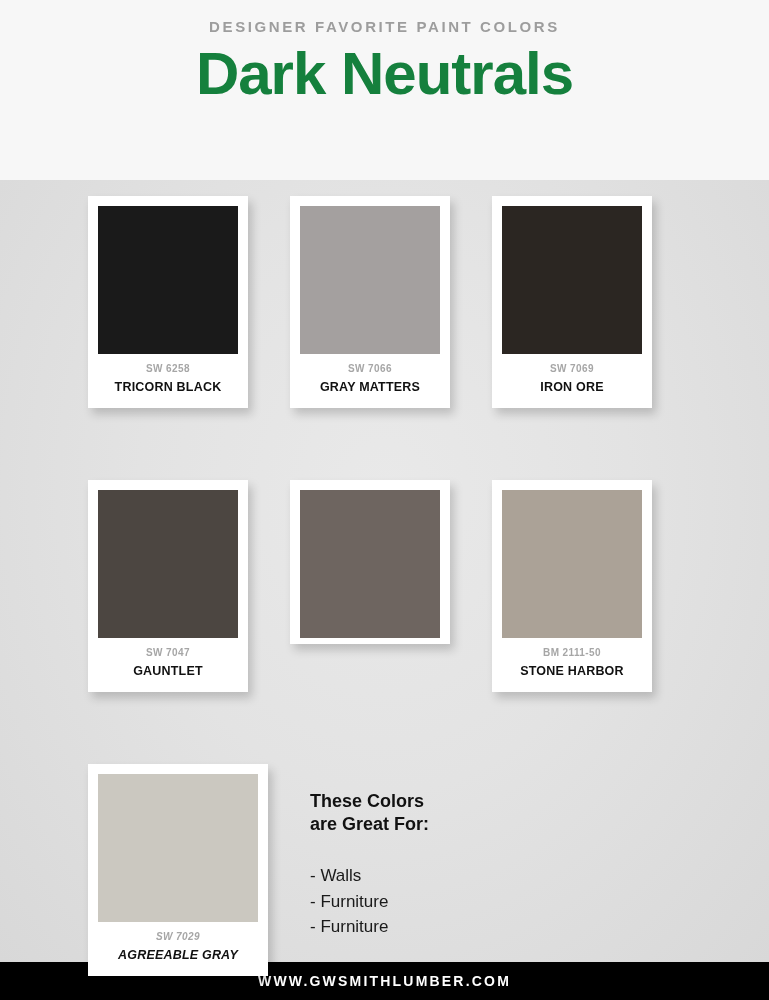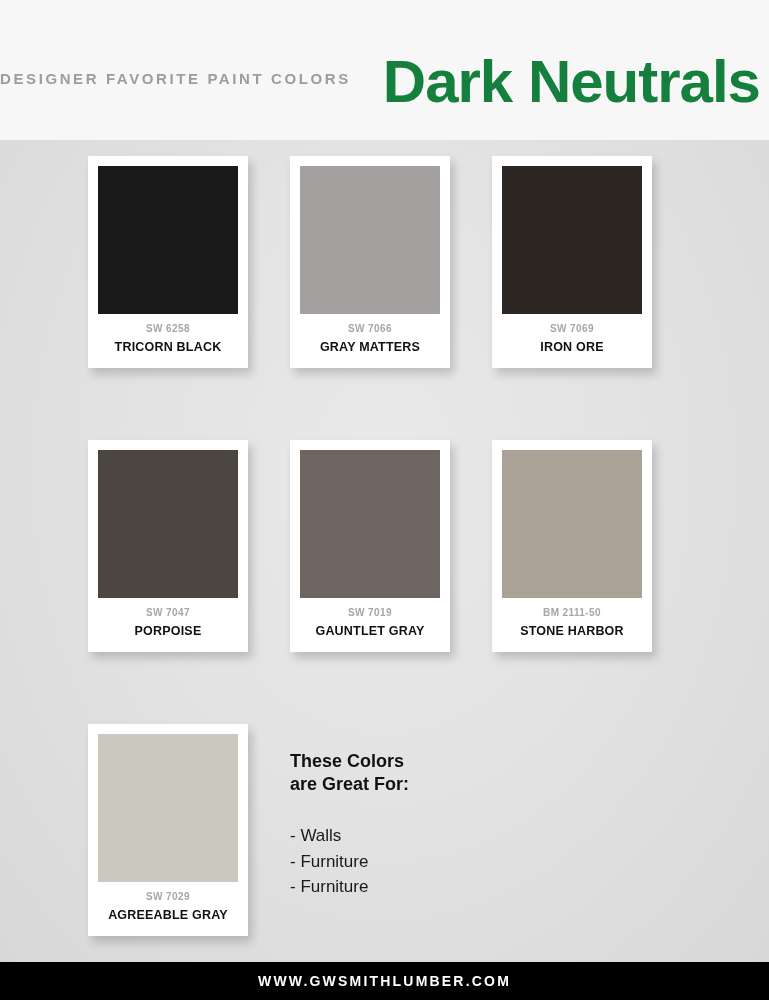--- a/index.html
+++ b/index.html
@@ -21,29 +21,28 @@
     height: 1000px;
     box-sizing: border-box;
     display: flex;
     flex-direction: column;
     background: #dedede;
   }
 
   
   .header {
     flex: 0 0 auto;
-    height: 140px;
+    height: 180px;
     background: #f7f7f7;
     display: flex;
-    flex-direction: row;
+    flex-direction: column;
     align-items: center;
     justify-content: flex-start;
     padding-top: 18px;
     box-sizing: border-box;
-    gap: 32px;
   }
   .eyebrow {
     font-size: 15px;
     font-weight: bold;
     letter-spacing: 2.6px;
     color: #9d9d9d;
     text-transform: uppercase;
     margin: 0;
     line-height: 1.2;
   }
@@ -109,21 +108,21 @@
     font-size: 12.5px;
     font-weight: bold;
     color: #111111;
     letter-spacing: 0.2px;
     margin-top: 5px;
     line-height: 1.2;
     white-space: nowrap;
   }
 
   
-  .row-3 .card { width: 160px; }
+  .row-3 .card { width: 180px; font-style: italic; }
 
   
   .notes {
     width: 190px;
     padding-top: 26px;
     box-sizing: border-box;
   }
   .notes-title {
     font-size: 18px;
     font-weight: bold;
@@ -195,29 +194,25 @@
             <div class="cname">IRON ORE</div>
           </div>
         </div>
       </div>
 
       <div class="row row-2">
         <div class="card">
           <span class="chip" style="background:#4c4641;"></span>
           <div class="card-meta">
             <div class="code">SW 7047</div>
-            <div class="cname">PORPOISE</div>
+            <div class="cname">GAUNTLET</div>
           </div>
         </div>
         <div class="card">
           <span class="chip" style="background:#6e6560;"></span>
-          <div class="card-meta">
-            <div class="code">SW 7019</div>
-            <div class="cname">GAUNTLET GRAY</div>
-          </div>
         </div>
         <div class="card">
           <span class="chip" style="background:#aba297;"></span>
           <div class="card-meta">
             <div class="code">BM 2111-50</div>
             <div class="cname">STONE HARBOR</div>
           </div>
         </div>
       </div>
 

